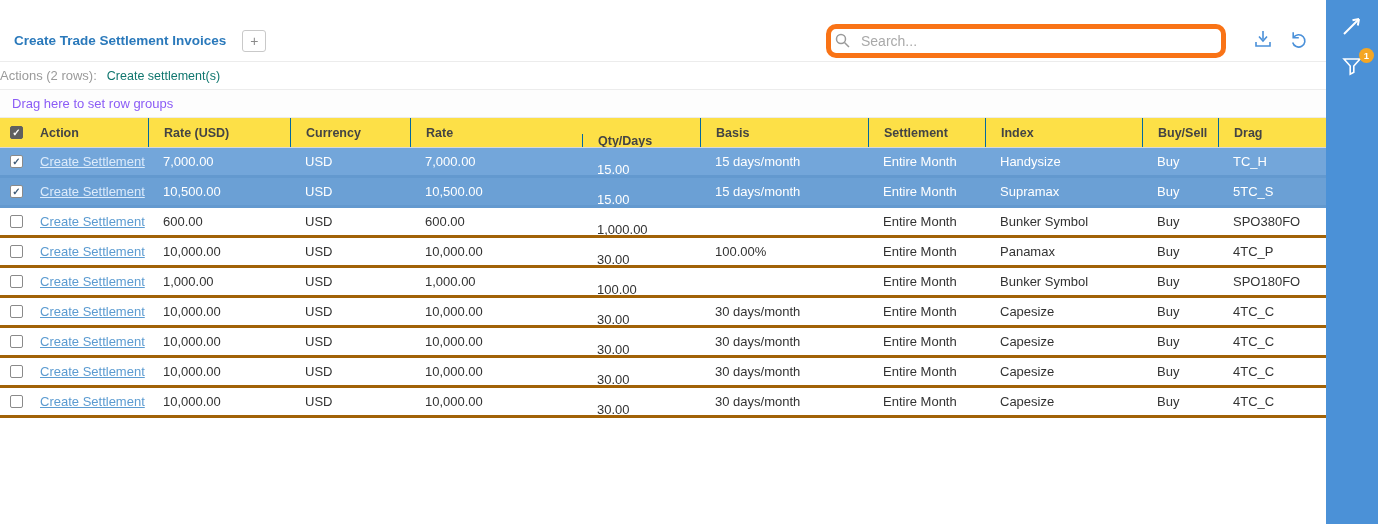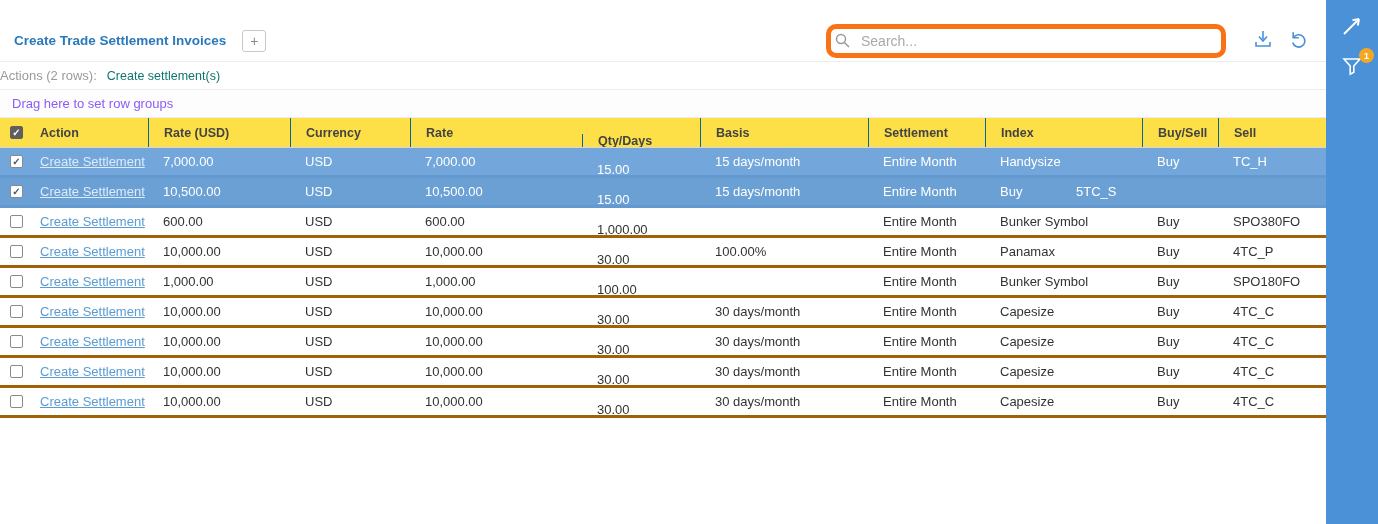--- a/index.html
+++ b/index.html
@@ -130,21 +130,21 @@
         </div>
         <div class="cell c-action">Action</div>
         <div class="cell c-rateusd sep">Rate (USD)</div>
         <div class="cell c-currency sep">Currency</div>
         <div class="cell c-rate sep">Rate</div>
         <div class="cell c-qty sep">Qty/Days</div>
         <div class="cell c-basis sep">Basis</div>
         <div class="cell c-settle sep">Settlement</div>
         <div class="cell c-index sep">Index</div>
         <div class="cell c-buysell sep">Buy/Sell</div>
-        <div class="cell c-route sep">Sell</div>
+        <div class="cell c-route sep">Drag</div>
       </div>
       <div id="rows">
           <div class="grid-row selected">
             <div class="cell c-check">
               <span class="checkbox checked"></span>
             </div>
             <div class="cell c-action">
               <a class="row-link">Create Settlement</a>
             </div>
             <div class="cell c-rateusd">7,000.00</div>
@@ -163,20 +163,21 @@
             </div>
             <div class="cell c-action">
               <a class="row-link">Create Settlement</a>
             </div>
             <div class="cell c-rateusd">10,500.00</div>
             <div class="cell c-currency">USD</div>
             <div class="cell c-rate">10,500.00</div>
             <div class="cell c-qty">15.00</div>
             <div class="cell c-basis">15 days/month</div>
             <div class="cell c-settle">Entire Month</div>
+            <div class="cell c-index">Supramax</div>
             <div class="cell c-buysell">Buy</div>
             <div class="cell c-route">5TC_S</div>
           </div>
           <div class="grid-row">
             <div class="cell c-check">
               <span class="checkbox"></span>
             </div>
             <div class="cell c-action">
               <a class="row-link">Create Settlement</a>
             </div>

